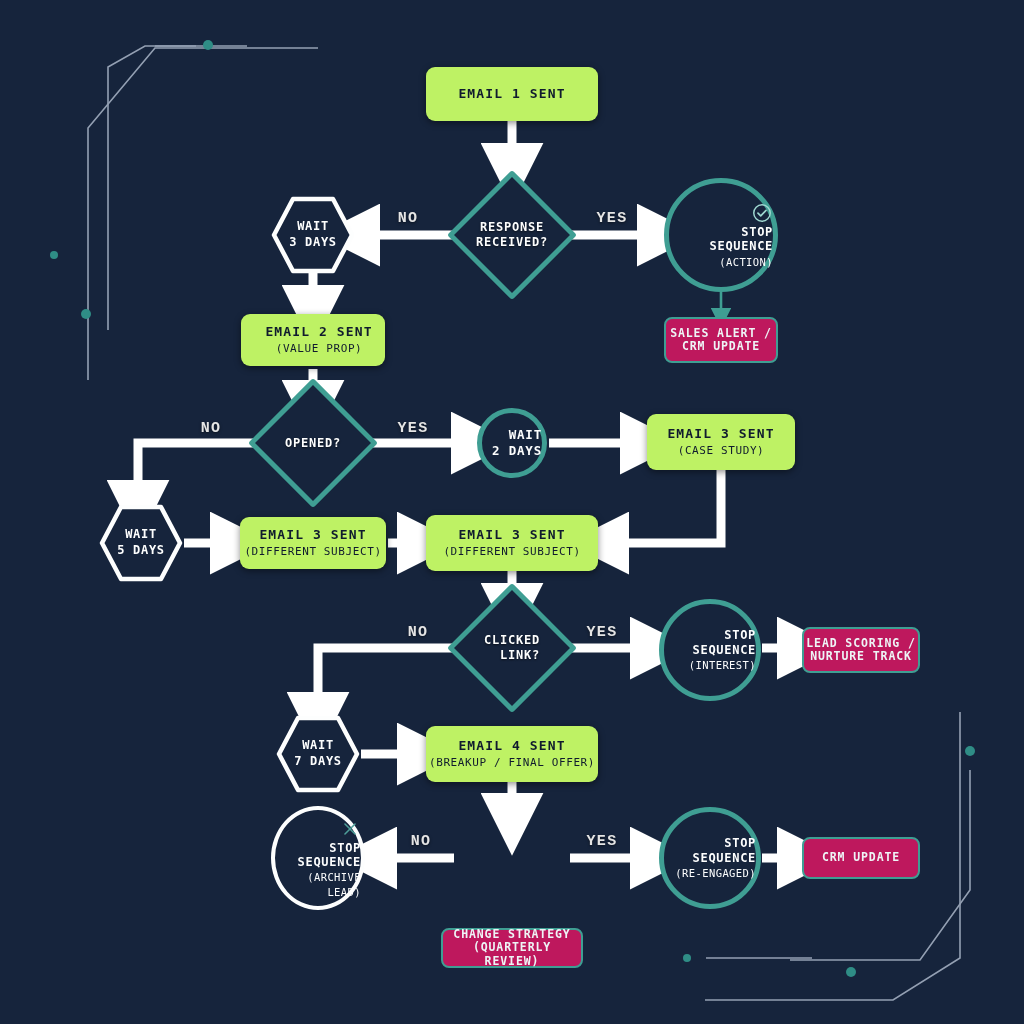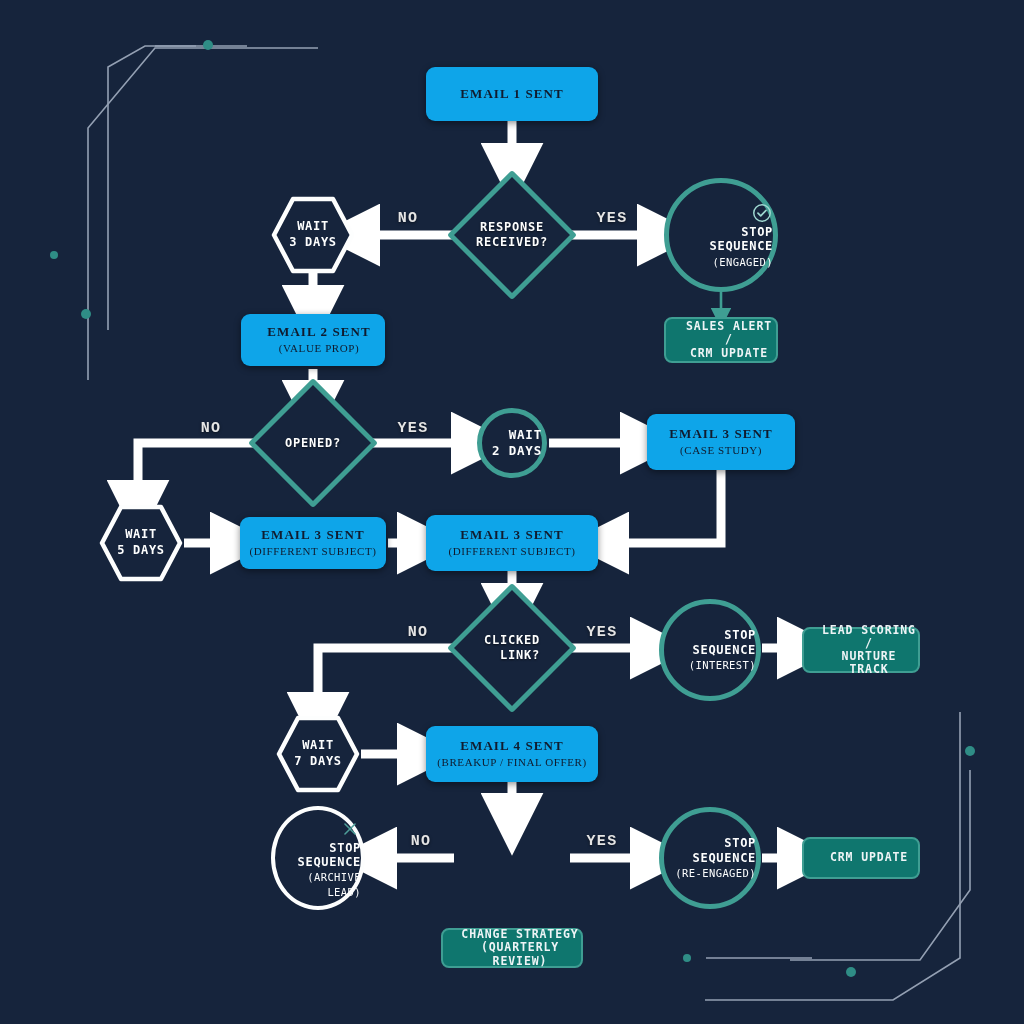--- a/index.html
+++ b/index.html
@@ -12,25 +12,25 @@
   #deco{position:absolute;left:0;top:0;width:1024px;height:1024px;pointer-events:none;}
   #edges{position:absolute;left:0;top:0;width:1024px;height:1024px;pointer-events:none;}
 
   .node{position:absolute;box-sizing:border-box;display:flex;flex-direction:column;
         align-items:center;justify-content:center;text-align:center;
         transform:translate(-50%,-50%);}
   .node .t1{font-size:13px;font-weight:700;letter-spacing:1.1px;line-height:1.15;}
   .node .t2{font-size:11px;letter-spacing:.6px;line-height:1.2;margin-top:2px;}
 
   
-  .proc{background:#0ea5e9;color:#101b2e;border-radius:9px;
-        box-shadow:0 2px 7px rgba(0,0,0,.45);font-family:Liberation Serif, serif;}
-
-  
-  .tealbox{background:#0f766e;border:2px solid #3f9e93;border-radius:8px;color:#eef4f6;padding-left:16px;}
+  .proc{background:#bef264;color:#101b2e;border-radius:9px;
+        box-shadow:0 2px 7px rgba(0,0,0,.45);}
+
+  
+  .tealbox{background:#be185d;border:2px solid #3f9e93;border-radius:8px;color:#eef4f6;}
   .tealbox .t1{font-size:11.5px;letter-spacing:.9px;font-weight:700;}
 
   
   .diamond{width:116px;height:116px;background:transparent;}
   .diamond .dbg{position:absolute;left:50%;top:50%;width:82px;height:82px;
      transform:translate(-50%,-50%) rotate(45deg);border:5px solid #3f9e93;
      background:#16243c;border-radius:3px;}
   .diamond .dtx{position:relative;color:#fdfefe;font-size:12px;font-weight:700;
      letter-spacing:.8px;line-height:1.25;text-shadow:0 1px 2px rgba(0,0,0,.6);}
 
@@ -140,21 +140,21 @@
     </div>
   </div>
 
   <div class="node circ circ-teal" style="left:721px;top:235px;width:114px;height:114px;">
     <svg class="ico" viewBox="0 0 24 24">
       <circle cx="12" cy="12" r="9" fill="none" stroke="#9fd8d1" stroke-width="1.6"></circle>
       <path d="M7.6,12.2 L10.6,15.1 L16.4,9.1" fill="none" stroke="#9fd8d1" stroke-width="1.8" stroke-linecap="round" stroke-linejoin="round"></path>
     </svg>
     <div class="t1">STOP</div>
     <div class="t1">SEQUENCE</div>
-    <div class="t2">(ENGAGED)</div>
+    <div class="t2">(ACTION)</div>
   </div>
 
   <div class="node tealbox" style="left:721px;top:340px;width:114px;height:46px;">
     <div class="t1">SALES ALERT /</div>
     <div class="t1">CRM UPDATE</div>
   </div>
 
   <div class="node proc" style="left:313px;top:340px;width:144px;height:52px;padding-left:12px;">
     <div class="t1">EMAIL 2 SENT</div>
     <div class="t2">(VALUE PROP)</div>

